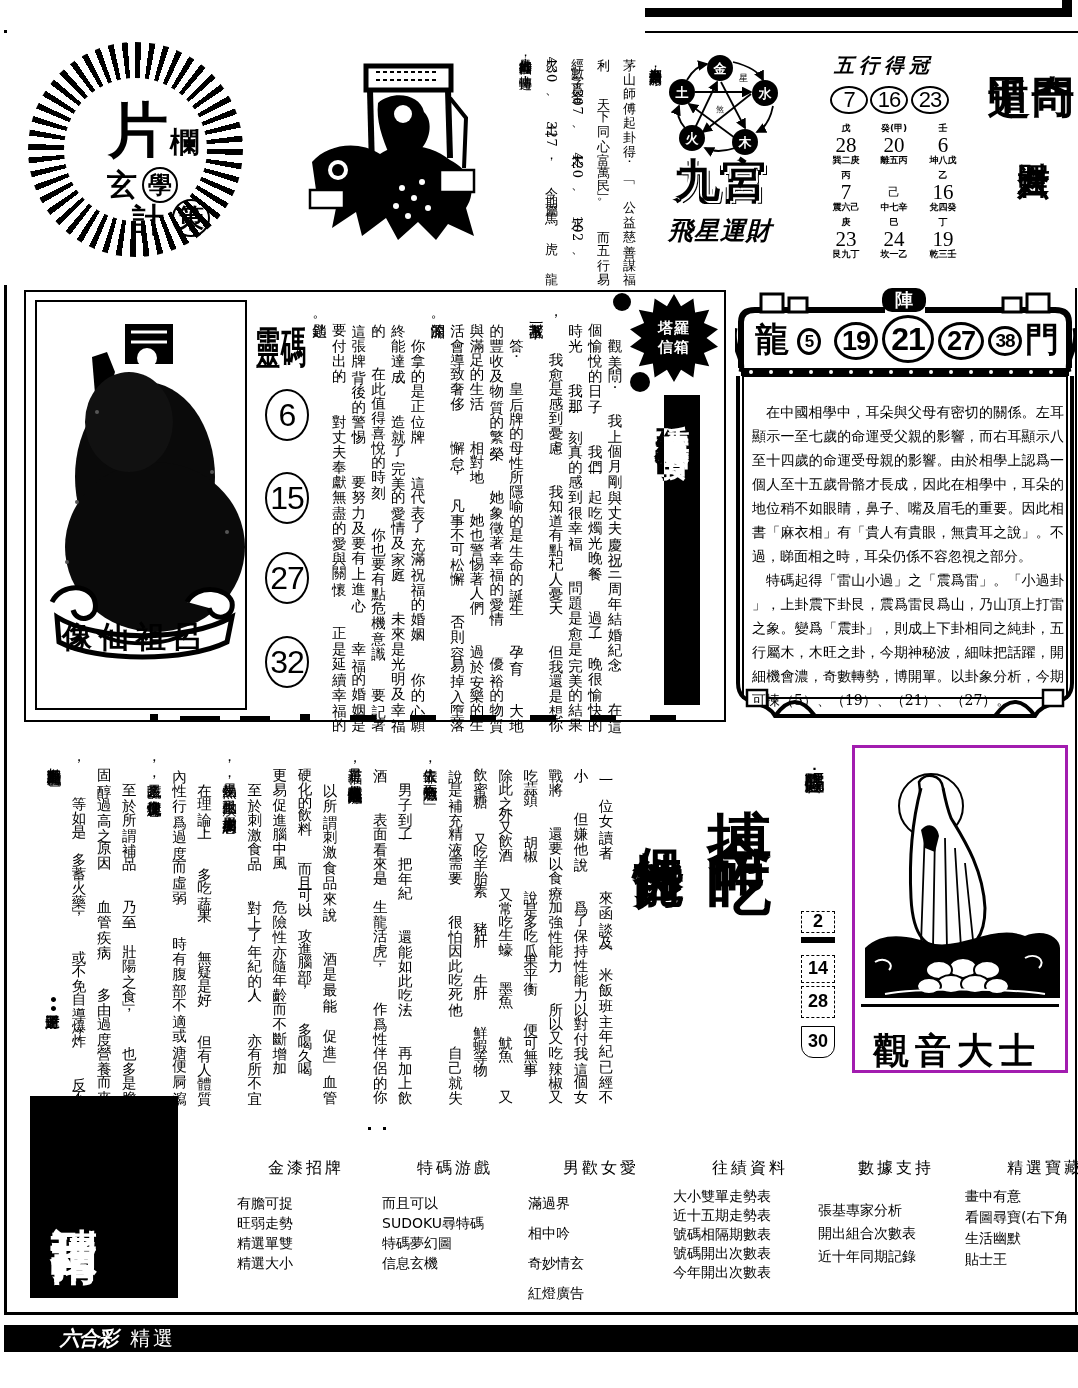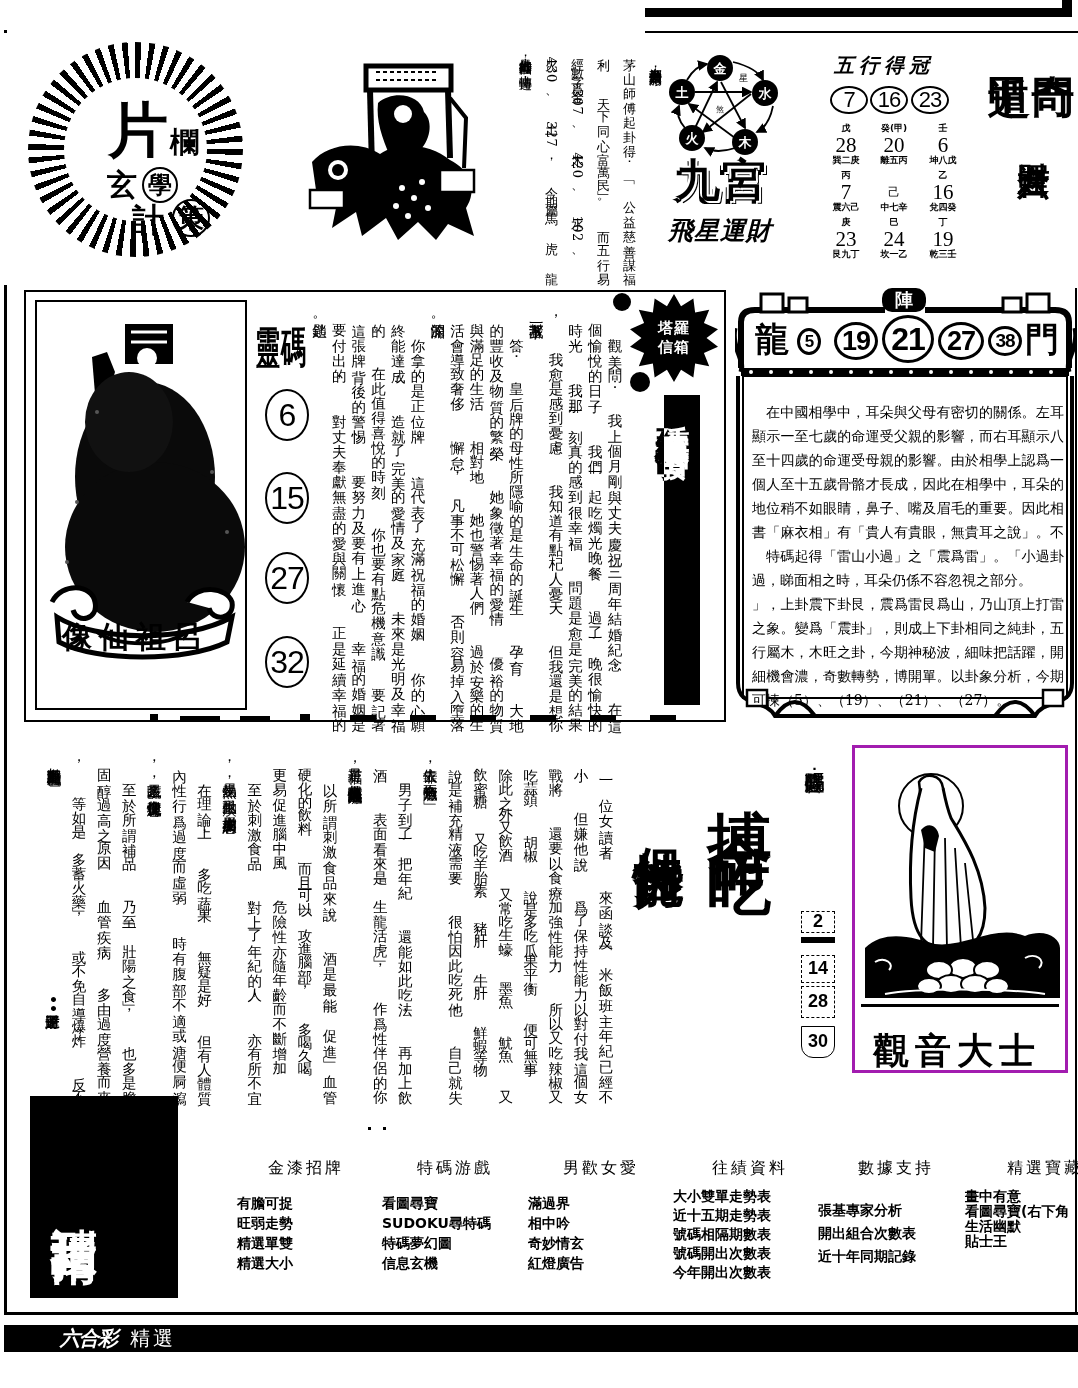--- a/index.html
+++ b/index.html
@@ -76,21 +76,21 @@
 .title-sub{position:absolute;left:630px;top:808px;font-size:50px;font-weight:900;line-height:58px;letter-spacing:3px}
 .gy-label{position:absolute;left:801px;top:757px;font-size:20px;line-height:27px;letter-spacing:0}
 .gy-num{position:absolute;left:801px;width:34px;border:1.5px dashed #000;font-family:"Liberation Sans",sans-serif;font-size:18px;font-weight:bold;text-align:center}
 .gy-frame{position:absolute;left:852px;top:745px;width:216px;height:328px;border:3px solid #a21caf}
 .gy-caption{position:absolute;left:18px;top:285px;font-size:36px;font-weight:900;letter-spacing:6px;line-height:1}
 
 
 .guide-box{position:absolute;left:30px;top:1096px;width:148px;height:202px;background:#000}
 .guide-title{position:absolute;left:52px;top:1100px;height:196px;color:#fff;font-size:46px;font-weight:900;line-height:1;letter-spacing:4px;text-align:center}
 .cat-h{position:absolute;top:1158px;font-size:16px;letter-spacing:3px;line-height:20px;white-space:nowrap}
-.cat-list{position:absolute;display:flex;flex-direction:column;white-space:nowrap;font-size:14px;font-weight:bold;line-height:15px}
+.cat-list{position:absolute;display:flex;flex-direction:column;white-space:nowrap;font-size:14px;font-weight:normal;line-height:15px}
 
 
 .footer{position:absolute;left:4px;top:1325px;width:1074px;height:27px;background:#000}
 .footer-a{position:absolute;left:60px;top:1327px;color:#fff;font-size:20px;font-weight:900;font-style:italic;line-height:23px;letter-spacing:-1px;
   text-shadow:1px 0 0 #000,-1px 0 0 #000}
 .footer-b{position:absolute;left:130px;top:1327px;color:#fff;font-size:20px;line-height:23px;letter-spacing:3px}
 </style>
 </head>
 <body>
 
@@ -360,22 +360,22 @@
     <div class="lm-num" style="left:203px;top:34px;width:46px;height:38px;font-size:27px;line-height:32px">27</div>
     <div class="lm-num" style="left:253px;top:38px;width:34px;height:30px;font-size:19px;line-height:24px">38</div>
     <div class="lm-side" style="left:290px">門</div>
     <div class="lm-text">
       <span class="lm-line ind">在中國相學中，耳朵與父母有密切的關係。左耳</span>
       <span class="lm-line">顯示一至七歲的命運受父親的影響，而右耳顯示八</span>
       <span class="lm-line">至十四歲的命運受母親的影響。由於相學上認爲一</span>
       <span class="lm-line">個人至十五歲骨骼才長成，因此在相學中，耳朵的</span>
       <span class="lm-line">地位稍不如眼睛，鼻子、嘴及眉毛的重要。因此相</span>
       <span class="lm-line">書「麻衣相」有「貴人有貴眼，無貴耳之說」。不</span>
+      <span class="lm-line end">過，睇面相之時，耳朵仍係不容忽視之部分。</span>
       <span class="lm-line ind">特碼起得「雷山小過」之「震爲雷」。「小過卦</span>
-      <span class="lm-line end">過，睇面相之時，耳朵仍係不容忽視之部分。</span>
       <span class="lm-line">」，上卦震下卦艮，震爲雷艮爲山，乃山頂上打雷</span>
       <span class="lm-line">之象。變爲「震卦」，則成上下卦相同之純卦，五</span>
       <span class="lm-line">行屬木，木旺之卦，今期神秘波，細味把話躍，開</span>
       <span class="lm-line">細機會濃，奇數轉勢，博開單。以卦象分析，今期</span>
       <span class="lm-line end">可揀（5）、（19）、（21）、（27）。</span>
     </div>
   </div>
 
   <div class="lower-text vert serif">
     <span class="col ind">一位女讀者，來函談及「米飯班主年紀已經不</span>
@@ -445,28 +445,28 @@
   <div class="cat-h serif" style="left:268px">金漆招牌</div>
   <div class="cat-list" style="left:237px;top:1196px;gap:5px">
     <span>有膽可捉</span>
     <span>旺弱走勢</span>
     <span>精選單雙</span>
     <span>精選大小</span>
   </div>
 
   <div class="cat-h serif" style="left:417px">特碼游戲</div>
   <div class="cat-list" style="left:382px;top:1196px;gap:5px">
-    <span>看圖尋寶</span>
+    <span>而且可以</span>
     <span>SUDOKU尋特碼</span>
     <span>特碼夢幻圖</span>
     <span>信息玄機</span>
   </div>
 
   <div class="cat-h serif" style="left:563px">男歡女愛</div>
-  <div class="cat-list" style="left:528px;top:1196px;gap:5px">
+  <div class="cat-list" style="left:528px;top:1196px;gap:15px">
     <span>滿過界</span>
     <span>相中吟</span>
     <span>奇妙情玄</span>
     <span>紅燈廣告</span>
   </div>
 
   <div class="cat-h serif" style="left:712px">往績資料</div>
   <div class="cat-list" style="left:673px;top:1189px;gap:4px">
     <span>大小雙單走勢表</span>
     <span>近十五期走勢表</span>
@@ -476,21 +476,21 @@
   </div>
 
   <div class="cat-h serif" style="left:858px">數據支持</div>
   <div class="cat-list" style="left:818px;top:1203px;gap:8px">
     <span>張基專家分析</span>
     <span>開出組合次數表</span>
     <span>近十年同期記錄</span>
   </div>
 
   <div class="cat-h serif" style="left:1007px">精選寶藏</div>
-  <div class="cat-list" style="left:965px;top:1189px;">
+  <div class="cat-list" style="left:965px;top:1189px;gap:6px">
     <span>畫中有意</span>
     <span>看圖尋寶(右下角</span>
     <span>生活幽默</span>
     <span>貼士王</span>
   </div>
 
   <div class="footer"></div>
   <div class="footer-a">六合彩</div>
   <div class="footer-b">精選</div>
 </div>

